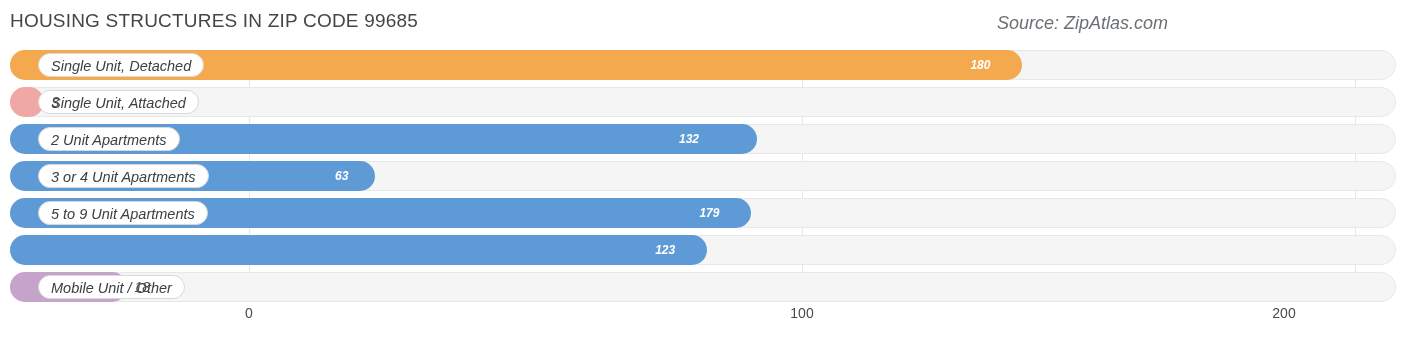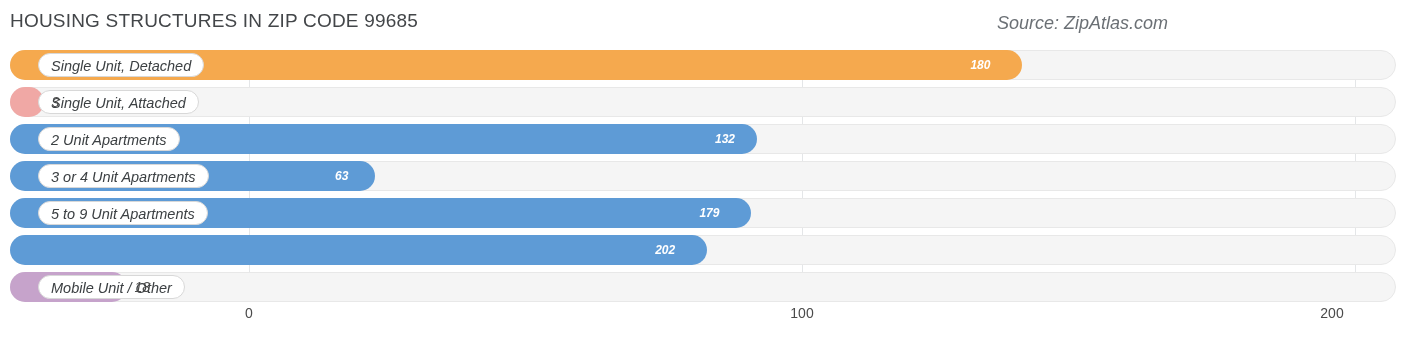--- a/index.html
+++ b/index.html
@@ -150,44 +150,44 @@
     <div class="row" style="top: 37px;">
       <div class="track"></div>
       <div class="bar" style="width: 33.59px; background: rgb(240, 168, 165);"></div>
       <div class="label-pill">Single Unit, Attached</div>
       <div class="val-outside" style="left: 41.59px;">3</div>
     </div>
     <div class="row" style="top: 74px;">
       <div class="track"></div>
       <div class="bar" style="width: 746.96px; background: rgb(94, 155, 214);"></div>
       <div class="label-pill">2 Unit Apartments</div>
-      <div class="val-inside" style="left: 705px; text-align: center;">132</div>
+      <div class="val-inside" style="left: 669px; text-align: center;">132</div>
     </div>
     <div class="row" style="top: 111px;">
       <div class="track"></div>
       <div class="bar" style="width: 365.39px; background: rgb(94, 155, 214);"></div>
       <div class="label-pill">3 or 4 Unit Apartments</div>
       <div class="val-inside" style="left: 325px;">63</div>
     </div>
     <div class="row" style="top: 148px;">
       <div class="track"></div>
       <div class="bar" style="width: 741.43px; background: rgb(94, 155, 214);"></div>
       <div class="label-pill">5 to 9 Unit Apartments</div>
       <div class="val-inside" style="left: 689.43px;">179</div>
     </div>
     <div class="row" style="top: 185px;">
       <div class="track"></div>
       <div class="bar" style="width: 697.19px; background: rgb(94, 155, 214);"></div>
-      <div class="val-inside" style="left: 645.19px;">202</div>
+      <div class="val-inside" style="left: 645.19px;">123</div>
     </div>
     <div class="row" style="top: 222px;">
       <div class="track"></div>
       <div class="bar" style="width: 116.54px; background: rgb(198, 163, 203);"></div>
       <div class="label-pill">Mobile Unit / Other</div>
       <div class="val-outside" style="left: 124.54px;">18</div>
     </div>
   </div>
 
 <div class="axis" id="axis">
     <div class="tick" style="left: 239px;">0</div>
     <div class="tick" style="left: 792px; text-align: center;">100</div>
-    <div class="tick" style="left: 1322px; text-align: right;">200</div>
+    <div class="tick" style="left: 1274px; text-align: right;">200</div>
   </div>
 
 </body></html>

